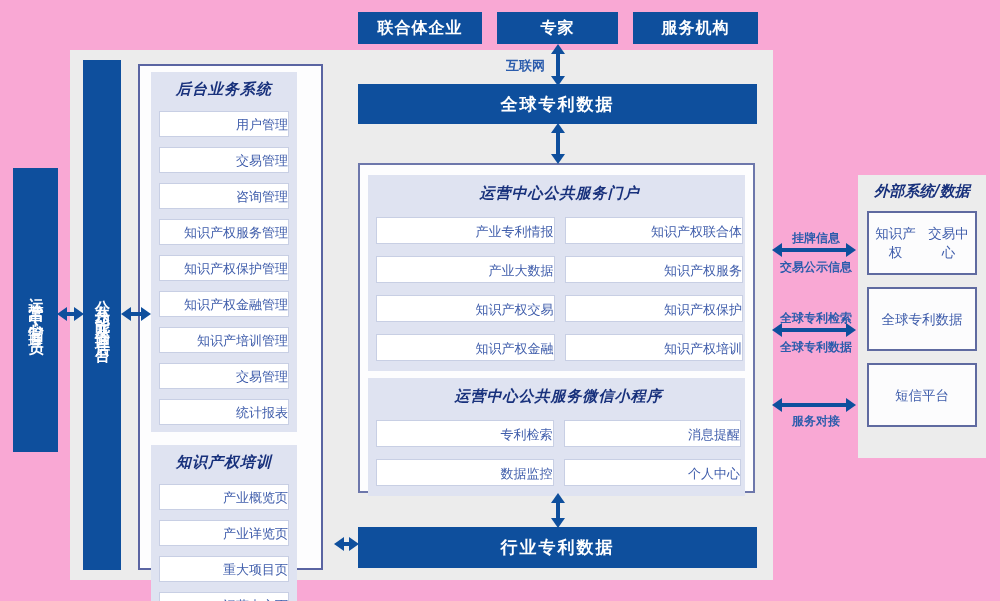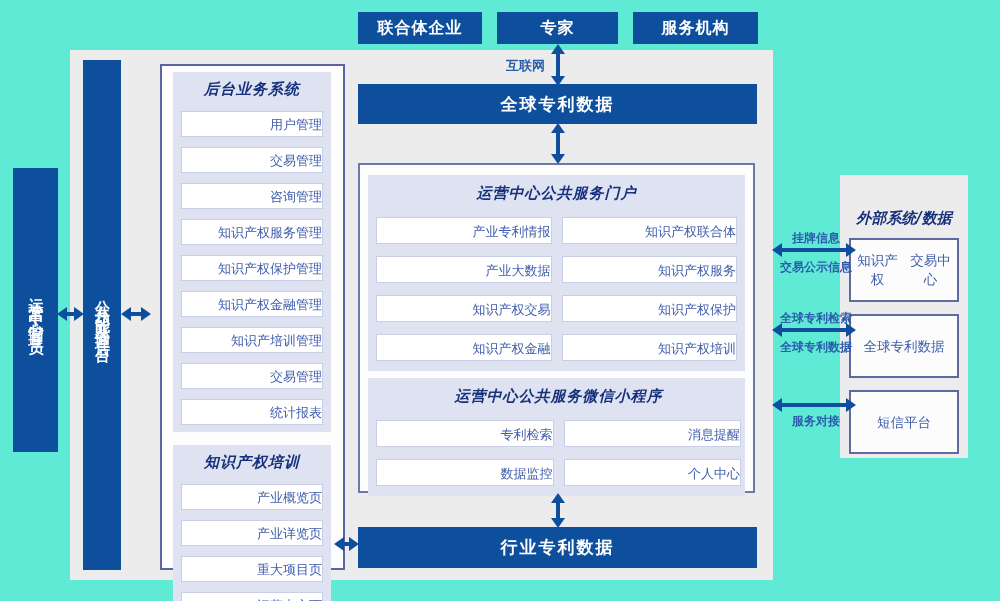--- a/index.html
+++ b/index.html
@@ -1,21 +1,21 @@
 <!DOCTYPE html>
 <html><head>
 <meta charset="utf-8">
 <style>
   * { margin: 0; padding: 0; box-sizing: border-box; }
   html,body { background: #ffffff; }
   body { font-family: "DejaVu Sans", "Liberation Sans", sans-serif; }
   #canvas {
     position: relative;
     width: 1000px; height: 601px;
-    background: #5eead4;
+    background: #f9a8d4;
     overflow: hidden;
     text-decoration: underline;
   }
   .abs { position: absolute; }
 
   
   .gray-panel { background: #ececec; }
   .blue-box {
     background: #0e4f9d;
     color: #ffffff;
@@ -153,21 +153,21 @@
   </div>
 
   <div class="abs blue-box vtext" style="left:13px; top:168px; width:45px; height:284px; letter-spacing:7px;">
     <span>运营中心管理员</span>
   </div>
 
   <div class="abs blue-box vtext" style="left:83px; top:60px; width:38px; height:510px;">
     <span>公共功能及管理后台</span>
   </div>
 
-  <div class="abs outline-box" style="left:160px; top:64px; width:185px; height:506px; padding:6px 12px 6px 11px;">
+  <div class="abs outline-box" style="left:138px; top:64px; width:185px; height:506px; padding:6px 24px 6px 11px;">
     <div class="subpanel">
       <div class="subpanel-title">后台业务系统</div>
       <div class="node">用户管理</div>
       <div class="node">交易管理</div>
       <div class="node">咨询管理</div>
       <div class="node">知识产权服务管理</div>
       <div class="node">知识产权保护管理</div>
       <div class="node">知识产权金融管理</div>
       <div class="node">知识产培训管理</div>
       <div class="node">交易管理</div>
@@ -176,21 +176,21 @@
     <div class="subpanel" style="margin-top:13px;">
       <div class="subpanel-title">知识产权培训</div>
       <div class="node">产业概览页</div>
       <div class="node">产业详览页</div>
       <div class="node">重大项目页</div>
       <div class="node">运营中心页</div>
     </div>
   </div>
 
   <div class="abs outline-box" style="left:358px; top:163px; width:397px; height:330px; border-color:#6d77ab; padding:10px 8px 8px 8px;">
-    <div class="subpanel" style="padding:6px 8px 10px 8px;">
+    <div class="subpanel" style="padding:6px 2px 10px 8px;">
       <div class="subpanel-title">运营中心公共服务门户</div>
       <div class="grid2">
         <div class="node">产业专利情报</div>
         <div class="node">知识产权联合体</div>
         <div class="node">产业大数据</div>
         <div class="node">知识产权服务</div>
         <div class="node">知识产权交易</div>
         <div class="node">知识产权保护</div>
         <div class="node">知识产权金融</div>
         <div class="node">知识产权培训</div>
@@ -204,21 +204,21 @@
         <div class="node">数据监控</div>
         <div class="node">个人中心</div>
       </div>
     </div>
   </div>
 
   <div class="abs blue-box bar" style="left:358px; top:527px; width:399px; height:41px;">
     <span>行业专利数据</span>
   </div>
 
-  <div class="abs gray-panel" style="left:840px; top:175px; width:128px; height:283px; padding-top:33px;">
+  <div class="abs gray-panel" style="left:858px; top:175px; width:128px; height:283px; padding-top:6px;">
     <div class="rp-title">外部系统/数据</div>
     <div class="rp-box">
       <span>知识产权</span>
       <span>交易中心</span>
     </div>
     <div class="rp-box" style="margin-top:12px;">
       <span>全球专利</span>
       <span>数据</span>
     </div>
     <div class="rp-box" style="margin-top:12px;">

